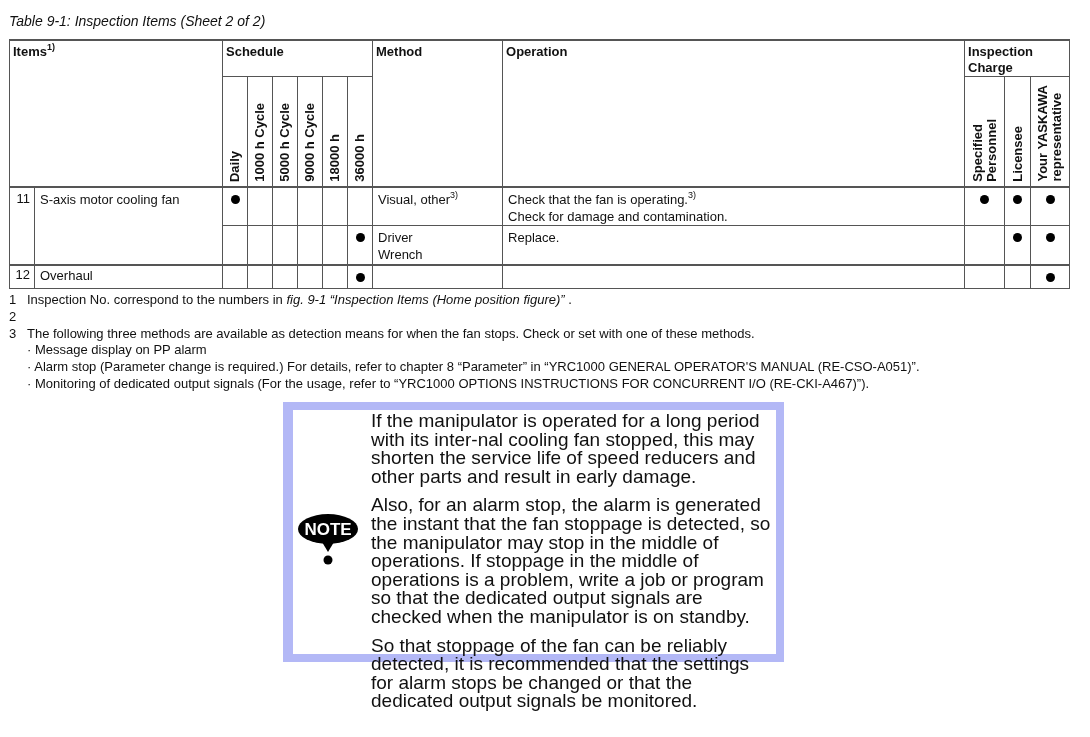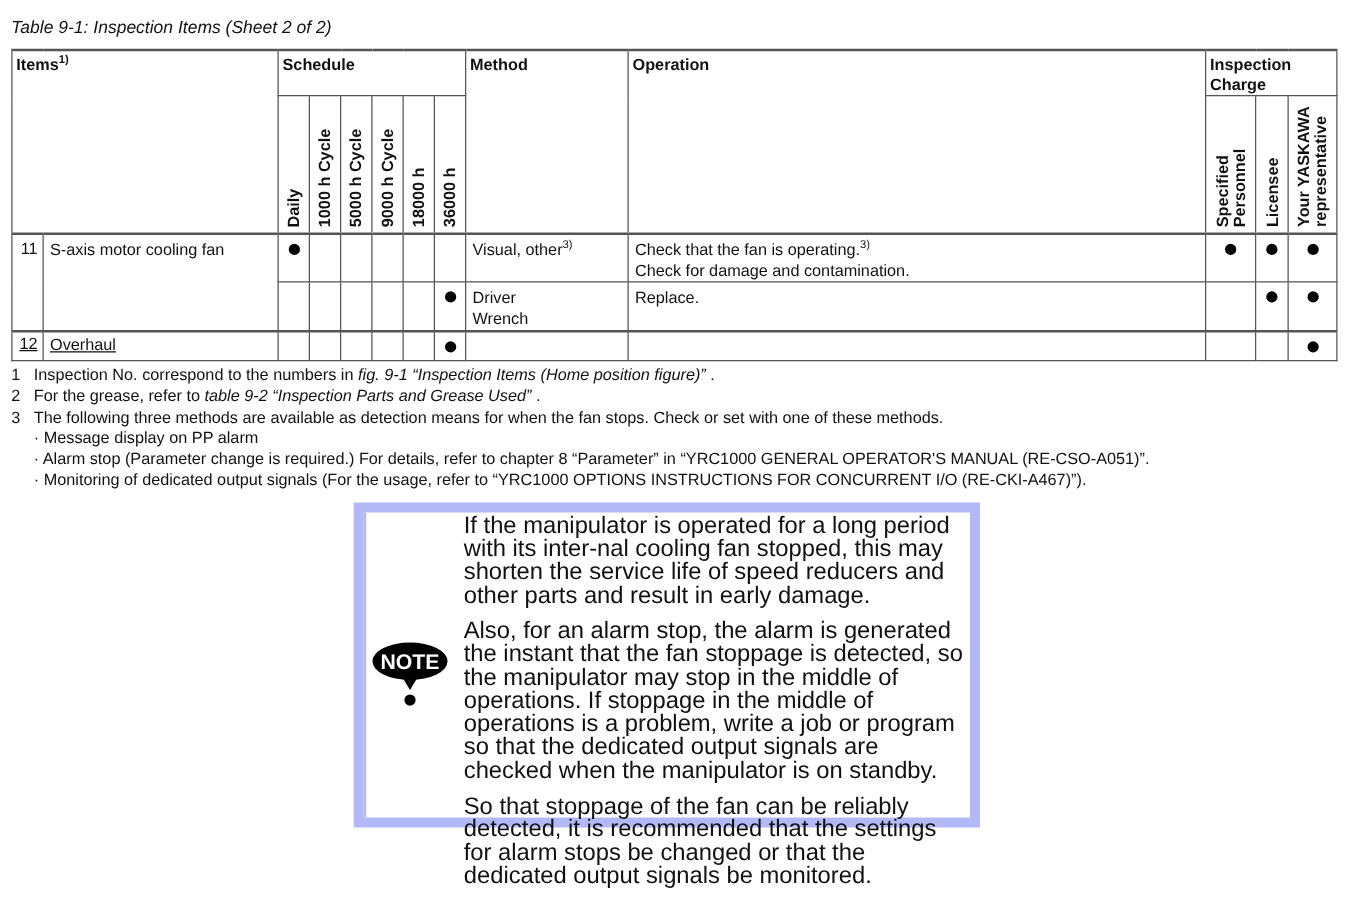--- a/index.html
+++ b/index.html
@@ -32,21 +32,21 @@
   .num { text-align: right; padding: 3px 4px 0 2px !important; }
   .txt { padding: 3px 4px 0 5px !important; line-height: 17px; }
   .dot-cell { text-align: center; vertical-align: top; padding-top: 3px !important; }
   .dot {
     display: inline-block; width: 9px; height: 9px; border-radius: 50%;
     background: #000; margin-top: 4px;
   }
   sup { font-size: 9px; line-height: 0; vertical-align: 6px; }
   .row1 td { height: 34px; margin-top: 28px; }
   .row2 td { height: 35px; }
-  .row3 td { height: 19px; text-decoration: underline; }
+  .row3 td { height: 19px; }
   .notes {
     position: absolute; left: 9px; top: 292px; font-size: 13px; line-height: 16.8px;
   }
   .notes .n { display: flex; }
   .notes .n .k { width: 18px; }
   .notes .sub { padding-left: 18px; }
   .notes i { font-style: italic; }
   .notebox {
     position: absolute; left: 283px; top: 402px; width: 485px; height: 244px;
     border: 8px solid #b3b8f6; border-top-width: 8px; background: #fff;
@@ -171,21 +171,20 @@
 </tbody>
   </table>
 
 <div class="notes">
   <div class="n">
     <span class="k">1</span>
     <span><span>Inspection No. correspond to the numbers in </span><i>fig. 9-1  “Inspection Items (Home position figure)”</i><span> .</span></span>
   </div>
   <div class="n">
     <span class="k">2</span>
-    <span><span>For the grease, refer to </span><i>table 9-2  “Inspection Parts and Grease Used”</i><span> .</span></span>
   </div>
   <div class="n">
     <span class="k">3</span>
     <span>The following three methods are available as detection means for when the fan stops. Check or set with one of these methods.</span>
   </div>
   <div class="sub">· Message display on PP alarm</div>
   <div class="sub">· Alarm stop (Parameter change is required.) For details, refer to chapter 8 “Parameter” in “YRC1000 GENERAL OPERATOR'S MANUAL (RE-CSO-A051)”.</div>
   <div class="sub">· Monitoring of dedicated output signals (For the usage, refer to “YRC1000 OPTIONS INSTRUCTIONS FOR CONCURRENT I/O (RE-CKI-A467)”).</div>
 </div>
 

